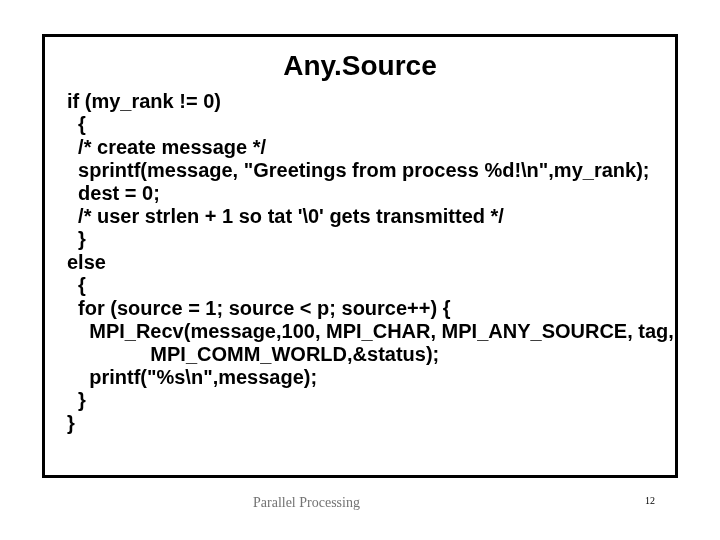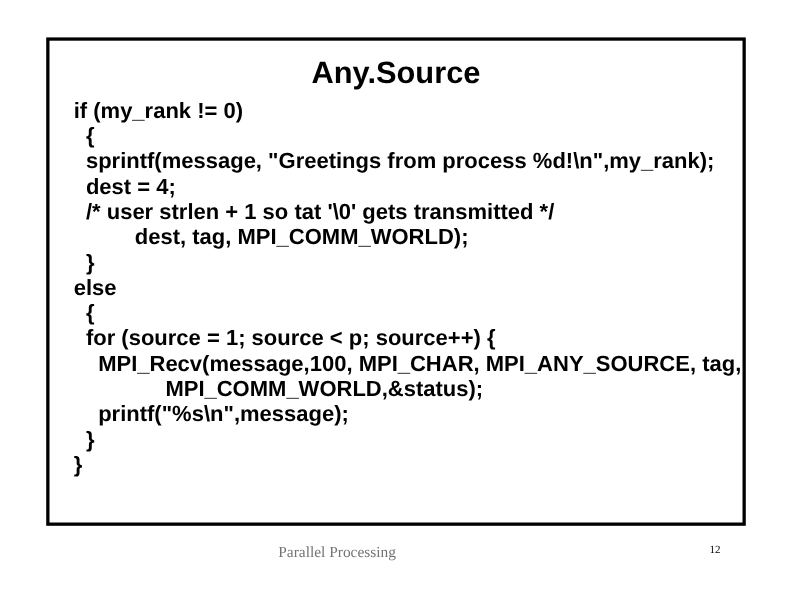--- a/index.html
+++ b/index.html
@@ -65,24 +65,24 @@
   }
 </style>
 </head>
 <body>
 
 <div class="slide-frame">
   <div class="slide-title">Any.Source</div>
   <div class="code-block">
     <div class="code-line">if (my_rank != 0)</div>
     <div class="code-line">  {</div>
+    <div class="code-line">  /* create message */</div>
     <div class="code-line">  sprintf(message, "Greetings from process %d!\n",my_rank);</div>
-    <div class="code-line">  dest = 4;</div>
+    <div class="code-line">  dest = 0;</div>
     <div class="code-line">  /* user strlen + 1 so tat '\0' gets transmitted */</div>
-    <div class="code-line">          dest, tag, MPI_COMM_WORLD);</div>
     <div class="code-line">  }</div>
     <div class="code-line">else</div>
     <div class="code-line">  {</div>
     <div class="code-line">  for (source = 1; source &lt; p; source++) {</div>
     <div class="code-line">    MPI_Recv(message,100, MPI_CHAR, MPI_ANY_SOURCE, tag,</div>
     <div class="code-line">               MPI_COMM_WORLD,&amp;status);</div>
     <div class="code-line">    printf("%s\n",message);</div>
     <div class="code-line">  }</div>
     <div class="code-line">}</div>
   </div>

